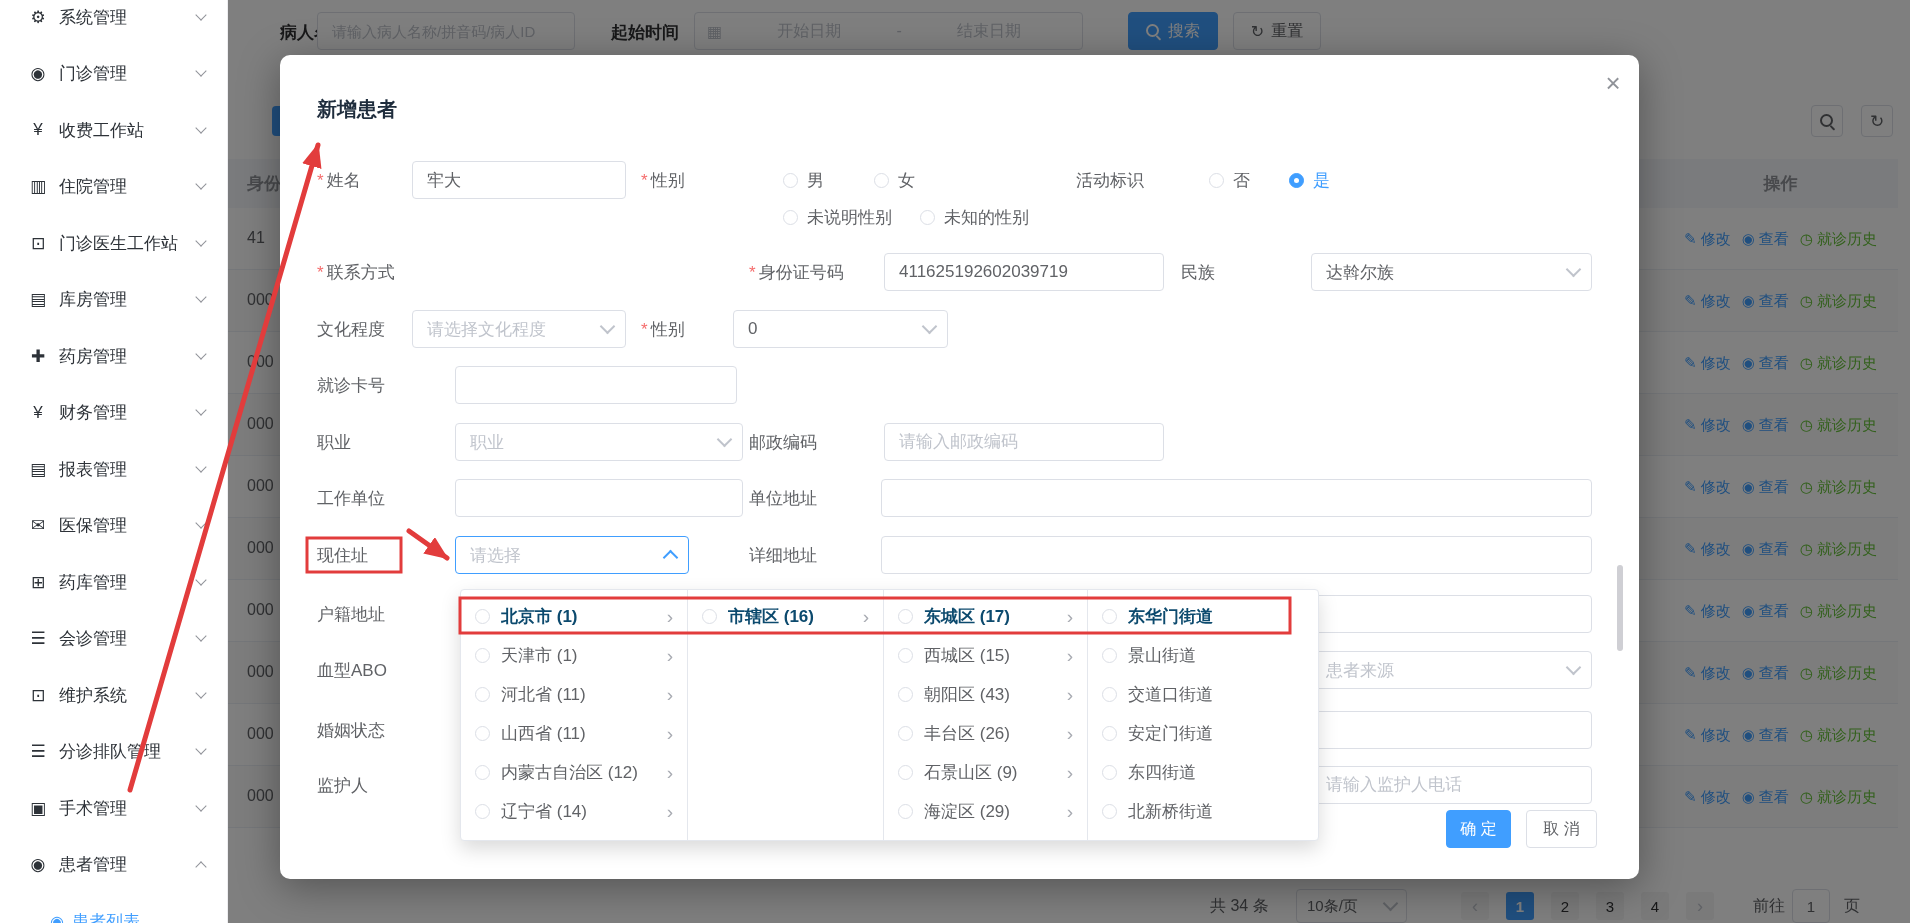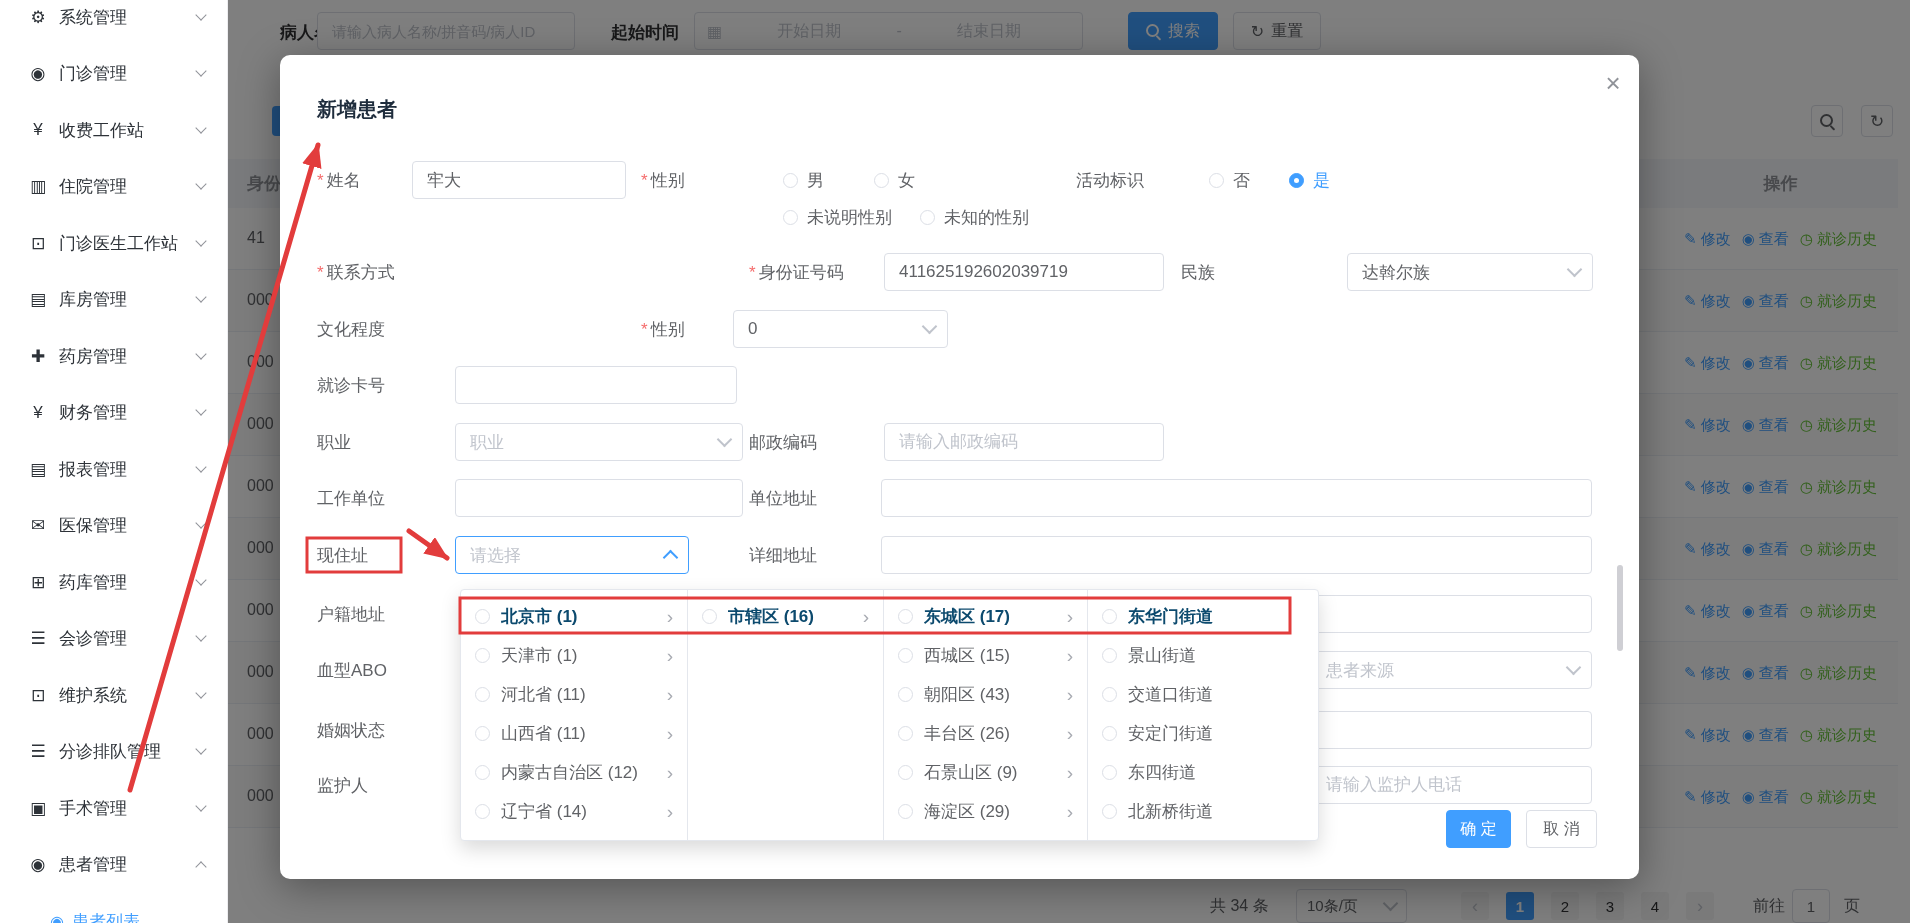--- a/index.html
+++ b/index.html
@@ -509,26 +509,30 @@
     <span class="rdot on"></span>
       <span>是</span>
     </span>
 
   <span class="flbl" style="left:37px;top:206px">
     <span class="star">*</span><span>联系方式</span></span>
   <span class="flbl" style="left:469px;top:206px">
     <span class="star">*</span><span>身份证号码</span></span>
   <input class="inp" style="left: 604px; top: 198px; width: 280px;" readonly="" value="411625192602039719">
   <span class="flbl" style="left:901px;top:206px">民族</span>
-  <div class="sel" style="left:1067px;top:198px;width:246px">
+  <div class="sel" style="left:1031px;top:198px;width:281px">
     <span>达斡尔族</span>
     <span class="chv dn"></span>
   </div>
 
   <span class="flbl" style="left:37px;top:263px">文化程度</span>
+  <div class="sel" style="left:132px;top:255px;width:214px">
+    <span class="ph">请选择文化程度</span>
+    <span class="chv dn"></span>
+  </div>
   <span class="flbl" style="left:361px;top:263px">
     <span class="star">*</span><span>性别</span></span>
   <div class="sel" style="left:453px;top:255px;width:215px">
     <span>0</span>
     <span class="chv dn"></span>
   </div>
 
   <span class="flbl" style="left:37px;top:319px">就诊卡号</span>
   <input class="inp" style="left: 175px; top: 311px; width: 282px;" readonly="">
 

